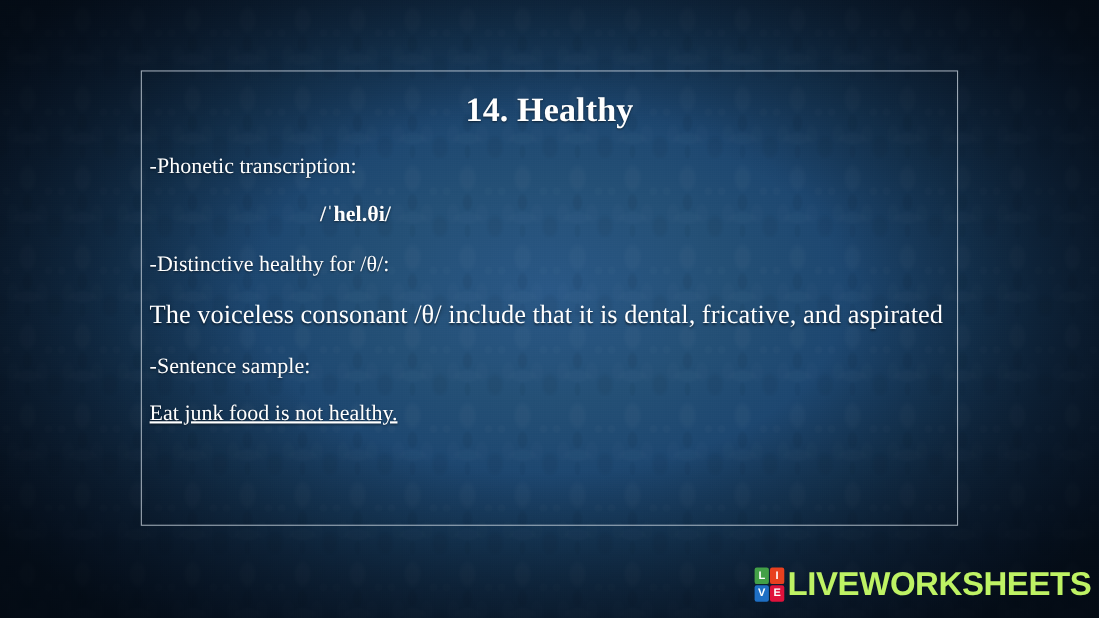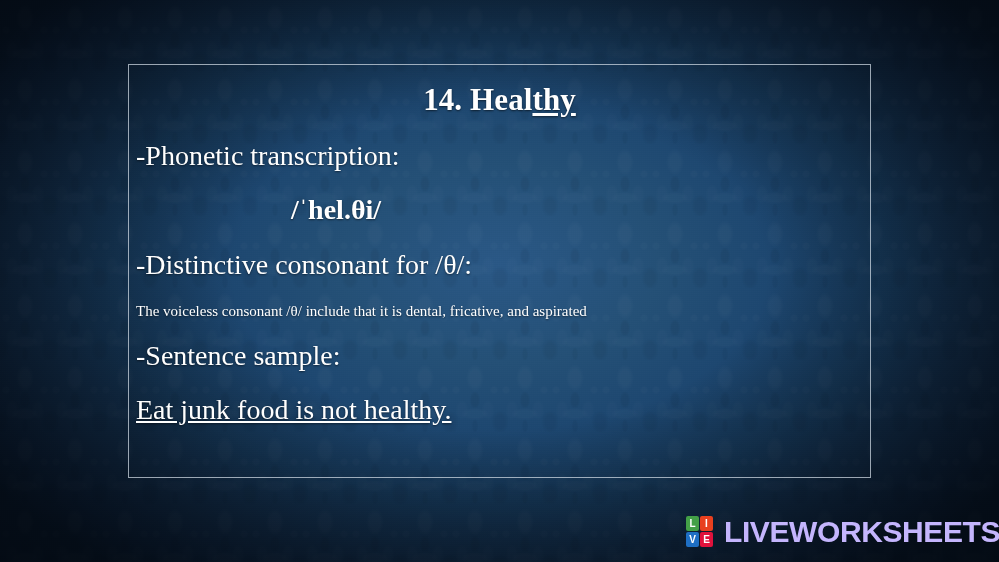--- a/index.html
+++ b/index.html
@@ -97,33 +97,33 @@
 
   .slide-title {
     text-align: center;
     font-size: 31px;
     line-height: 1.18;
     letter-spacing: .1px;
     margin: 10px 0 0 0;
     text-shadow: 0 1px 2px rgba(0,0,0,.55);
     white-space: nowrap;
   }
-  .slide-title .u { text-decoration: underline; text-underline-offset: 3px; }
+  .slide-title .u { text-underline-offset: 3px; }
 
   .line {
-    font-size: 28px;
+    font-size: 20px;
     line-height: 1.30;
     text-shadow: 0 1px 2px rgba(0,0,0,.5);
   }
   .line-phonetic   { margin-top: 19px; }
   .line-ipa        { margin-top: 18px; padding-left: 155px; font-weight: bold; }
   .line-features   { margin-top: 19px; }
   .para-body {
     margin-top: 17px;
-    font-size: 15px;
+    font-size: 24px;
     line-height: 1.43;
     text-align: justify;
     text-justify: inter-word;
     text-shadow: 0 1px 2px rgba(0,0,0,.5);
     width: 726px;
   }
   .line-sentence-label { margin-top: 16px; }
   .line-sentence-text  { margin-top: 17px; text-decoration: underline; }
 
   
@@ -155,23 +155,23 @@
   .t-l { background: #43a047; }
   .t-i { background: #e8401f; }
   .t-v { background: #1e6fc4; }
   .t-e { background: #e0123c; }
 
   .logo-word {
     font-family: "Liberation Sans", sans-serif;
     font-weight: bold;
     font-size: 30px;
     letter-spacing: -0.4px;
-    color: #c4b5fd;
+    color: #bef264;
     line-height: 1;
-    margin-left: 8px;
+    margin-left: 0;
   }
 </style>
 </head>
 <body>
 
 <div id="slide">
 
   <div class="bg-base"></div>
   <div class="bg-damask"></div>
   <div class="bg-damask2"></div>
@@ -181,21 +181,21 @@
   <div class="frame"></div>
 
   <div class="content">
 
     <h1 class="slide-title"><span>14. Heal</span><span class="u">thy</span></h1>
 
     <div class="line line-phonetic">-Phonetic transcription:</div>
 
     <div class="line line-ipa">/ˈhel.θi/</div>
 
-    <div class="line line-features">-Distinctive consonant for /θ/:</div>
+    <div class="line line-features">-Distinctive healthy for /θ/:</div>
 
     <div class="para-body">The voiceless consonant /θ/ include that it is dental, fricative, and aspirated</div>
 
     <div class="line line-sentence-label">-Sentence sample:</div>
 
     <div class="line line-sentence-text">Eat junk food is not healthy.</div>
   </div>
 
   <div class="logo">
     <div class="logo-tiles">

